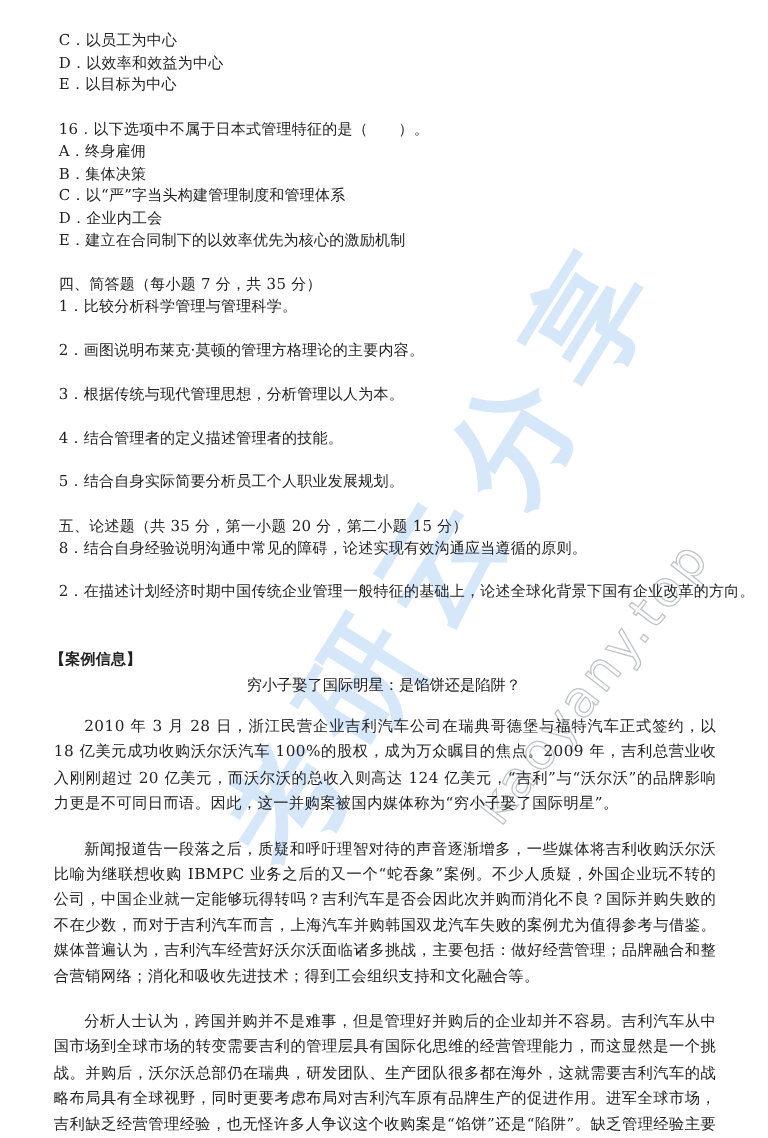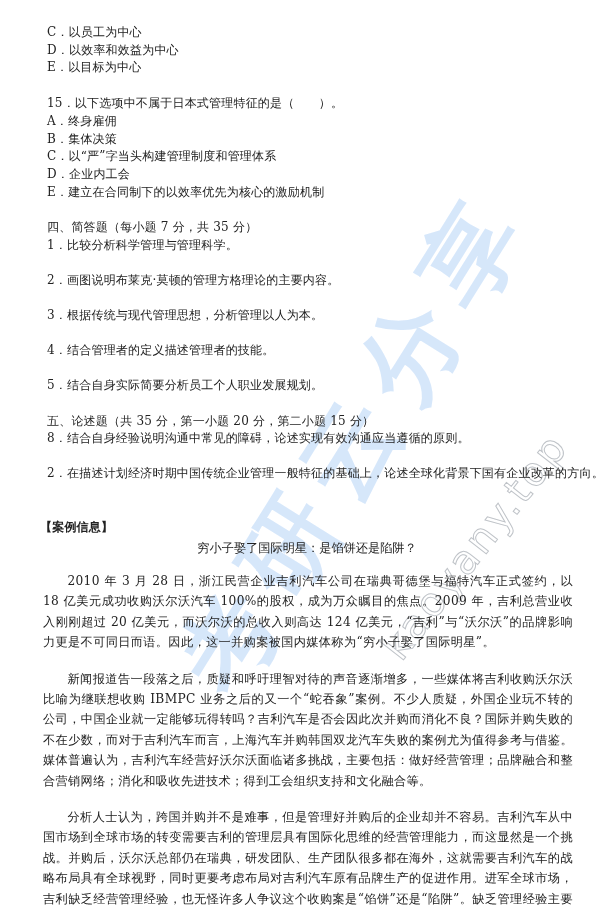--- a/index.html
+++ b/index.html
@@ -44,21 +44,21 @@
 
   <div class="wm wm-cn" style="left:150px; top:650px;">考研云分享</div>
   <div class="wm wm-url" style="left:372px; top:640px;">kaoyany.top</div>
 
   <div class="content">
 
     <div class="line" style="top:24px;">C．以员工为中心</div>
     <div class="line" style="top:42px;">D．以效率和效益为中心</div>
     <div class="line" style="top:59px;">E．以目标为中心</div>
 
-    <div class="line" style="top:95px;">15．以下选项中不属于日本式管理特征的是（　　）。</div>
+    <div class="line" style="top:95px;">16．以下选项中不属于日本式管理特征的是（　　）。</div>
     <div class="line" style="top:113px;">A．终身雇佣</div>
     <div class="line" style="top:131px;">B．集体决策</div>
     <div class="line" style="top:148px;">C．以“严”字当头构建管理制度和管理体系</div>
     <div class="line" style="top:166px;">D．企业内工会</div>
     <div class="line" style="top:184px;">E．建立在合同制下的以效率优先为核心的激励机制</div>
 
     <div class="line" style="top:219px;">四、简答题（每小题 7 分，共 35 分）</div>
     <div class="line" style="top:237px;">1．比较分析科学管理与管理科学。</div>
     <div class="line" style="top:272px;">2．画图说明布莱克·莫顿的管理方格理论的主要内容。</div>
     <div class="line" style="top:307px;">3．根据传统与现代管理思想，分析管理以人为本。</div>

